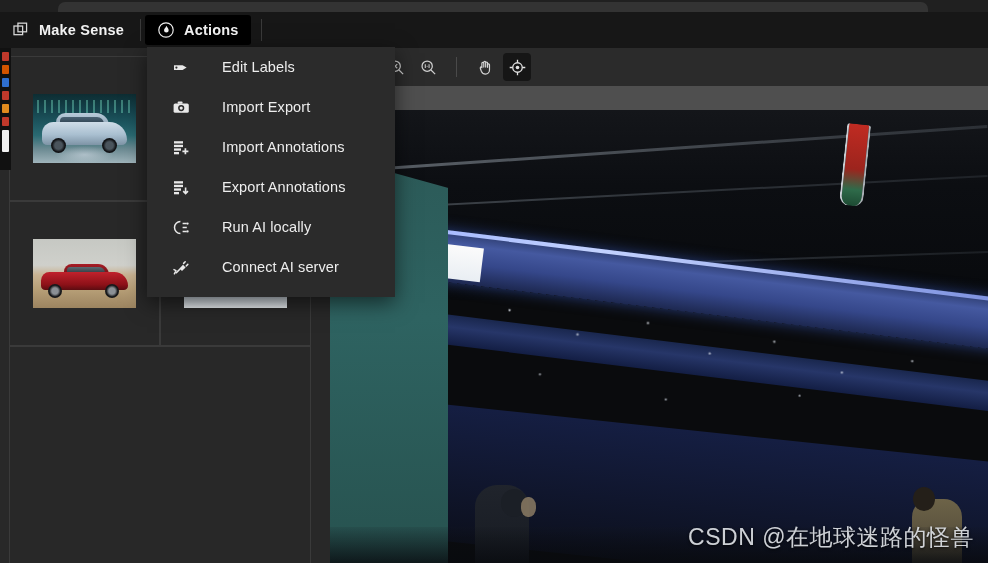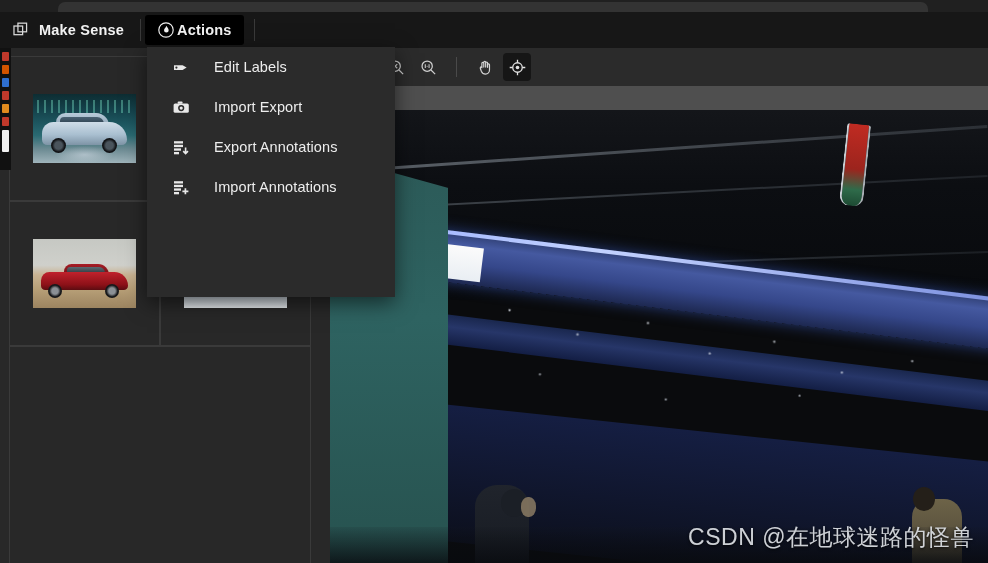--- a/index.html
+++ b/index.html
@@ -15,21 +15,21 @@
   .browser-strip { position: absolute; left:0; top:0; width:988px; height:12px; background:#202020; }
   .browser-tab { position:absolute; left:58px; top:2px; width:870px; height:10px;
                  background:#333; border-radius:7px 7px 0 0; }
 
   
   .topbar { position:absolute; left:0; top:12px; width:988px; height:36px;
             background:#171717; display:flex; align-items:center; }
   .brand { display:flex; align-items:center; gap:9px; padding:0 16px 0 12px; height:36px; }
   .brand-label { color:#f2f2f2; font-size:14.5px; font-weight:bold; letter-spacing:.2px; }
   .vsep { width:1px; height:22px; background:#3a3a3a; flex:none; }
-  .navbtn { display:flex; align-items:center; gap:2px; height:30px; padding:0 12px;
+  .navbtn { display:flex; align-items:center; gap:9px; height:30px; padding:0 12px;
             margin:0 4px; border-radius:3px; cursor:pointer; }
   .navbtn.active { background:#000; }
   .navbtn-label { color:#f2f2f2; font-size:14.5px; font-weight:bold; letter-spacing:.2px; }
   .ico { width:18px; height:18px; display:block; flex:none; }
   .ico svg { display:block; width:100%; height:100%; }
 
   
   .toolbar { position:absolute; left:330px; top:48px; width:658px; height:38px;
              background:#2b2b2b; display:flex; align-items:center; }
   .toolbar-inner { display:flex; align-items:center; gap:4px; padding-left:52px; }
@@ -162,21 +162,21 @@
     background:linear-gradient(to bottom,rgba(20,24,32,.1),rgba(8,10,14,.8)); }
 
   .watermark { position:absolute; right:14px; bottom:10px;
     color:rgba(232,236,240,.88); font-size:23px; letter-spacing:.5px;
     text-shadow:0 1px 3px rgba(0,0,0,.8); white-space:nowrap; }
 
   
   .menu { position:absolute; left:147px; top:47px; width:248px; height:250px;
           background:#2b2b2b; box-shadow:0 6px 20px rgba(0,0,0,.55); z-index:40; }
   .menu-item { display:flex; align-items:center; height:40px; padding-left:24px;
-               gap:22px; cursor:pointer; }
+               gap:30px; cursor:pointer; }
   .menu-ico { width:21px; height:21px; flex:none; display:flex; align-items:center;
               justify-content:center; }
   .menu-ico svg { display:block; }
   .menu-label { color:#ededed; font-size:14.5px; letter-spacing:.1px; }
 
   
   .labelstub { position:absolute; left:0; top:48px; width:11px; height:122px;
                background:#111; z-index:30; overflow:hidden; }
   .ls-row { height:9px; margin:4px 2px 0 2px; border-radius:1px; }
 </style>
@@ -363,35 +363,57 @@
       <span class="menu-label">Import Export</span>
     </div>
 
     <div class="menu-item">
       <span class="menu-ico">
         <svg width="21" height="21" viewBox="0 0 21 21" fill="none">
           <rect x="3" y="4.2" width="9" height="2.3" fill="#e8e8e8"></rect>
           <rect x="3" y="7.8" width="9" height="2.3" fill="#e8e8e8"></rect>
           <rect x="3" y="11.4" width="7" height="2.3" fill="#e8e8e8"></rect>
           <rect x="3" y="15" width="5" height="2.3" fill="#e8e8e8"></rect>
-          <path d="M14.6 10.6v5.6M12.2 14.1l2.4 2.5 2.4-2.5" stroke="#e8e8e8" stroke-width="1.6" fill="none"></path>
-        </svg>
-      </span>
-      <span class="menu-label">Export Annotations</span>
+          <path d="M14.4 11.3v6M11.4 14.3h6" stroke="#e8e8e8" stroke-width="1.7"></path>
+        </svg>
+      </span>
+      <span class="menu-label">Import Annotations</span>
     </div>
 
     <div class="menu-item">
       <span class="menu-ico">
         <svg width="21" height="21" viewBox="0 0 21 21" fill="none">
           <rect x="3" y="4.2" width="9" height="2.3" fill="#e8e8e8"></rect>
           <rect x="3" y="7.8" width="9" height="2.3" fill="#e8e8e8"></rect>
           <rect x="3" y="11.4" width="7" height="2.3" fill="#e8e8e8"></rect>
           <rect x="3" y="15" width="5" height="2.3" fill="#e8e8e8"></rect>
-          <path d="M14.4 11.3v6M11.4 14.3h6" stroke="#e8e8e8" stroke-width="1.7"></path>
-        </svg>
-      </span>
-      <span class="menu-label">Import Annotations</span>
-    </div>
-
-
+          <path d="M14.6 10.6v5.6M12.2 14.1l2.4 2.5 2.4-2.5" stroke="#e8e8e8" stroke-width="1.6" fill="none"></path>
+        </svg>
+      </span>
+      <span class="menu-label">Export Annotations</span>
+    </div>
+
+    <div class="menu-item">
+      <span class="menu-ico">
+        <svg width="21" height="21" viewBox="0 0 21 21" fill="none" stroke="#e8e8e8" stroke-width="1.5">
+          <path d="M9.4 4.6A5.6 5.6 0 1 0 9.4 16.4"></path>
+          <path d="M11.6 6.6h4.2M11.6 10.5h4.2M11.6 14.4h4.2"></path>
+          <circle cx="16.6" cy="6.6" r="1.1" fill="#e8e8e8" stroke="none"></circle>
+          <circle cx="16.6" cy="14.4" r="1.1" fill="#e8e8e8" stroke="none"></circle>
+        </svg>
+      </span>
+      <span class="menu-label">Run AI locally</span>
+    </div>
+
+    <div class="menu-item">
+      <span class="menu-ico">
+        <svg width="21" height="21" viewBox="0 0 21 21" fill="none" stroke="#e8e8e8" stroke-width="1.5" stroke-linecap="round">
+          <path d="M5.4 15.6l3.4-3.4"></path>
+          <path d="M8.4 11.4l3.6-3.6 2.6 2.6-3.6 3.6z" fill="#e8e8e8" stroke="none"></path>
+          <path d="M12.6 6.4l1.6-1.6M15.2 9l1.6-1.6"></path>
+          <path d="M3 12.6l2 1M3.4 16.8l1-2"></path>
+        </svg>
+      </span>
+      <span class="menu-label">Connect AI server</span>
+    </div>
   </div>
 
 </div>
 
 </body></html>

